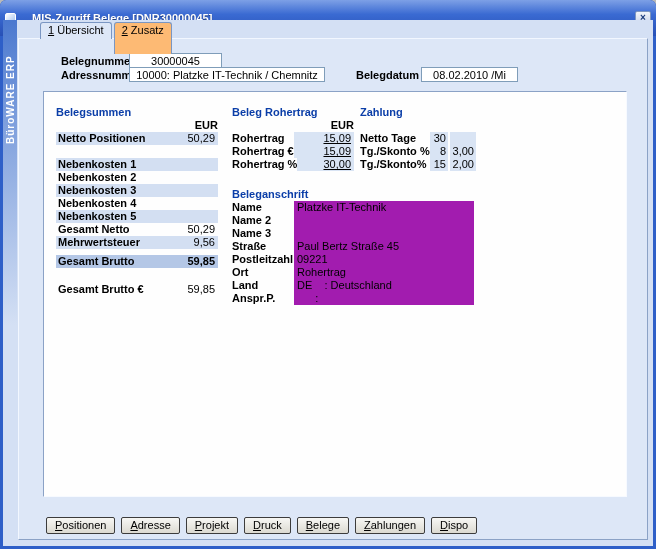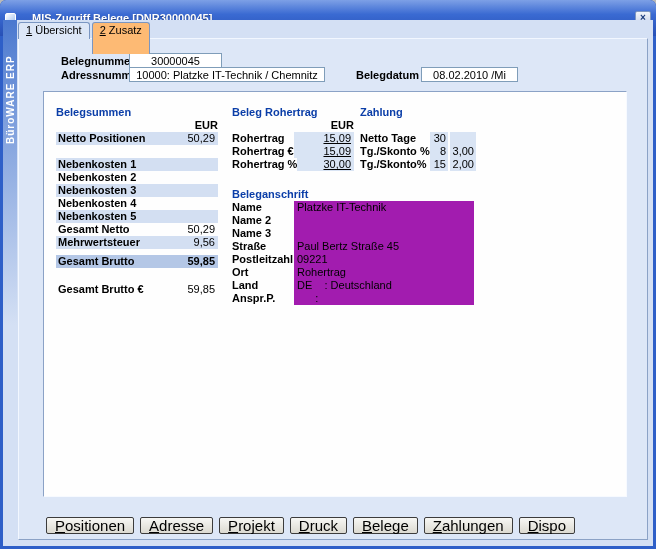--- a/index.html
+++ b/index.html
@@ -17,21 +17,21 @@
   }
   .titlebar-title { color:#fff; font-weight:bold; flex:1; text-shadow:0 1px 1px rgba(0,0,0,.45); white-space:nowrap; }
   .app-icon { width:11px; height:11px; background:linear-gradient(135deg,#ffffff,#9ec0f0); border:1px solid #fff; border-radius:2px; flex:none; }
   .close-btn { width:16px; height:14px; flex:none; background:linear-gradient(180deg,#f2f5fa,#c8d4ea); border:1px solid #7e96c0; border-radius:2px; color:#1a3a7a; font-size:10px; font-weight:bold; line-height:12px; text-align:center; cursor:pointer; }
 
   .client { position:absolute; top:20px; left:3px; right:3px; bottom:3px; background:#d4e0f4; overflow:hidden; }
 
   .brand-strip { position:absolute; left:0; top:0; bottom:0; width:14px; background:linear-gradient(180deg,#4a78cf 0%,#7fa0dd 20%,#d4e0f4 58%); }
   .brand-text { position:absolute; left:1px; top:2px; height:122px; width:13px; color:#fff; font-size:10px; font-weight:bold; writing-mode:vertical-rl; transform:rotate(180deg); letter-spacing:1px; white-space:nowrap; }
 
-  .tabs { position:absolute; left:15px; top:2px; height:17px; display:flex; gap:2px; z-index:2; }
+  .tabs { position:absolute; left:15px; top:2px; height:17px; display:flex; gap:2px; z-index:2;padding-left:22px; }
   .tab { height:32px; padding:1px 7px 0; border:1px solid #7a96c2; border-bottom:none; border-radius:3px 3px 0 0; background:#fdba74; cursor:pointer; }
   .tab.active { background:#dde7f7; height:17px; }
   .tab span { display:inline-block; }
   .tab span::first-letter { text-decoration:underline; }
 
   .panel { position:absolute; left:15px; top:18px; width:630px; height:502px; background:#dde7f7; border:1px solid; border-color:#f2f7ff #8ba2c6 #8ba2c6 #f2f7ff; }
 
   .field-label { position:absolute; font-weight:bold; height:13px; }
   .inputbox { position:absolute; height:15px; background:#fff; border:1px solid #7f9db9; text-align:center; padding-top:1px; overflow:hidden; white-space:nowrap; }
 
@@ -59,21 +59,21 @@
   .colc .dcell { width:18px; text-align:right; background:#d9e4f4; padding-right:2px; }
   .colc .pcell { width:26px; text-align:right; background:#d9e4f4; padding-right:2px; margin-left:2px; }
   .colc .spacer { height:13px; }
 
   .addr { position:absolute; left:188px; top:96px; width:246px; }
   .addr .row { display:flex; height:13px; }
   .addr .lbl { width:62px; font-weight:bold; white-space:nowrap; }
   .addr .vcell { width:180px; background:#a21caf; padding-left:3px; white-space:pre; overflow:hidden; }
 
   .buttons { position:absolute; left:27px; top:478px; display:flex; gap:6px; }
-  .btn { height:17px; line-height:15px; padding:0 8px; background:linear-gradient(180deg,#f7f7f4,#dcdad1); border:1px solid #3c3c3c; border-radius:2px; font-size:15px; cursor:pointer; white-space:nowrap; }
+  .btn { height:17px; line-height:15px; padding:0 8px; background:linear-gradient(180deg,#f7f7f4,#dcdad1); border:1px solid #3c3c3c; border-radius:2px; font-size:11px; cursor:pointer; white-space:nowrap; }
   .btn span { display:inline-block; }
   .btn span::first-letter { text-decoration:underline; }
 </style>
 </head>
 <body>
 
 <div class="window">
 
   <div class="titlebar">
     <div class="app-icon"></div>

